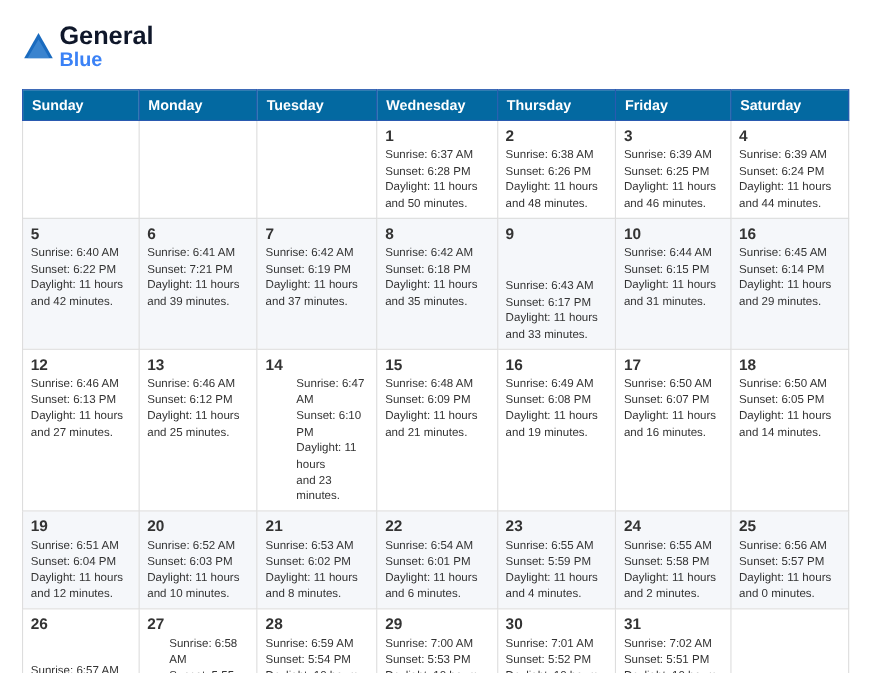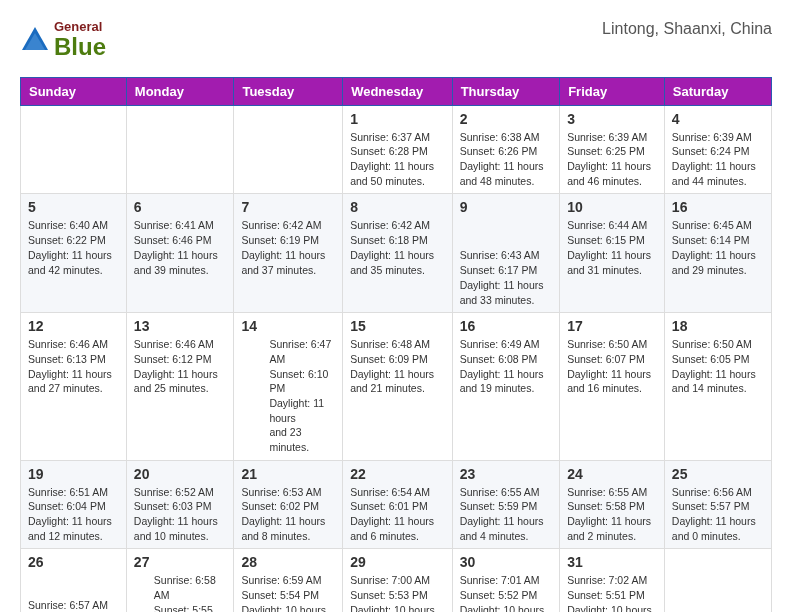--- a/index.html
+++ b/index.html
@@ -19,28 +19,28 @@
     .logo {
       display: flex;
       align-items: center;
     }
     .logo-text {
       display: flex;
       flex-direction: column;
       line-height: 1.1;
     }
     .logo-general {
-      font-size: 13px;
-      font-weight: bold;
-      color: #7f1d1d;
+      font-size: 23px;
+      font-weight: bold;
+      color: #0f172a;
     }
     .logo-blue {
-      font-size: 24px;
-      font-weight: bold;
-      color: #4d7c0f;
+      font-size: 18px;
+      font-weight: bold;
+      color: #3b82f6;
     }
     .logo-icon {
       width: 30px;
       height: 30px;
       margin-right: 4px;
     }
     .title-block {
       text-align: right;
     }
     .month-title {
@@ -52,21 +52,21 @@
     .location {
       font-size: 16px;
       color: #555;
     }
     .calendar {
       width: 100%;
       border-collapse: collapse;
       border: 1px solid #ccc;
     }
     .calendar th {
-      background: #a21caf;
+      background: #0369a1;
       color: #fff;
       text-align: left;
       padding: 6px 8px;
       font-size: 13px;
       font-weight: bold;
       border: 1px solid #2a5ab0;
     }
     .calendar td {
       vertical-align: top;
       padding: 5px 7px;
@@ -103,21 +103,20 @@
     <svg class="logo-icon" viewBox="0 0 30 30">
       <polygon points="15,2 28,25 2,25" fill="#1a6bbf"></polygon>
       <polygon points="15,8 25,25 5,25" fill="#5a9de0" opacity="0.5"></polygon>
     </svg>
     <div class="logo-text">
       <span class="logo-general">General</span>
       <span class="logo-blue">Blue</span>
     </div>
   </div>
   <div class="title-block">
-    <div class="location">Lintong, Shaanxi, China</div>
   </div>
 </div>
 
 <table class="calendar">
   <thead>
     <tr>
     <th>Sunday</th>
         <th>Monday</th>
         <th>Tuesday</th>
         <th>Wednesday</th>
@@ -164,21 +163,21 @@
         <td>
           <span class="day-number">5</span>
           <div class="day-info" style="white-space: pre-line;">Sunrise: 6:40 AM
 Sunset: 6:22 PM
 Daylight: 11 hours
 and 42 minutes.</div>
         </td>
         <td>
           <span class="day-number">6</span>
           <div class="day-info" style="white-space: pre-line;">Sunrise: 6:41 AM
-Sunset: 6:46 PM
+Sunset: 7:21 PM
 Daylight: 11 hours
 and 39 minutes.</div>
         </td>
         <td>
           <span class="day-number">7</span>
           <div class="day-info" style="white-space: pre-line;">Sunrise: 6:42 AM
 Sunset: 6:19 PM
 Daylight: 11 hours
 and 37 minutes.</div>
         </td>

